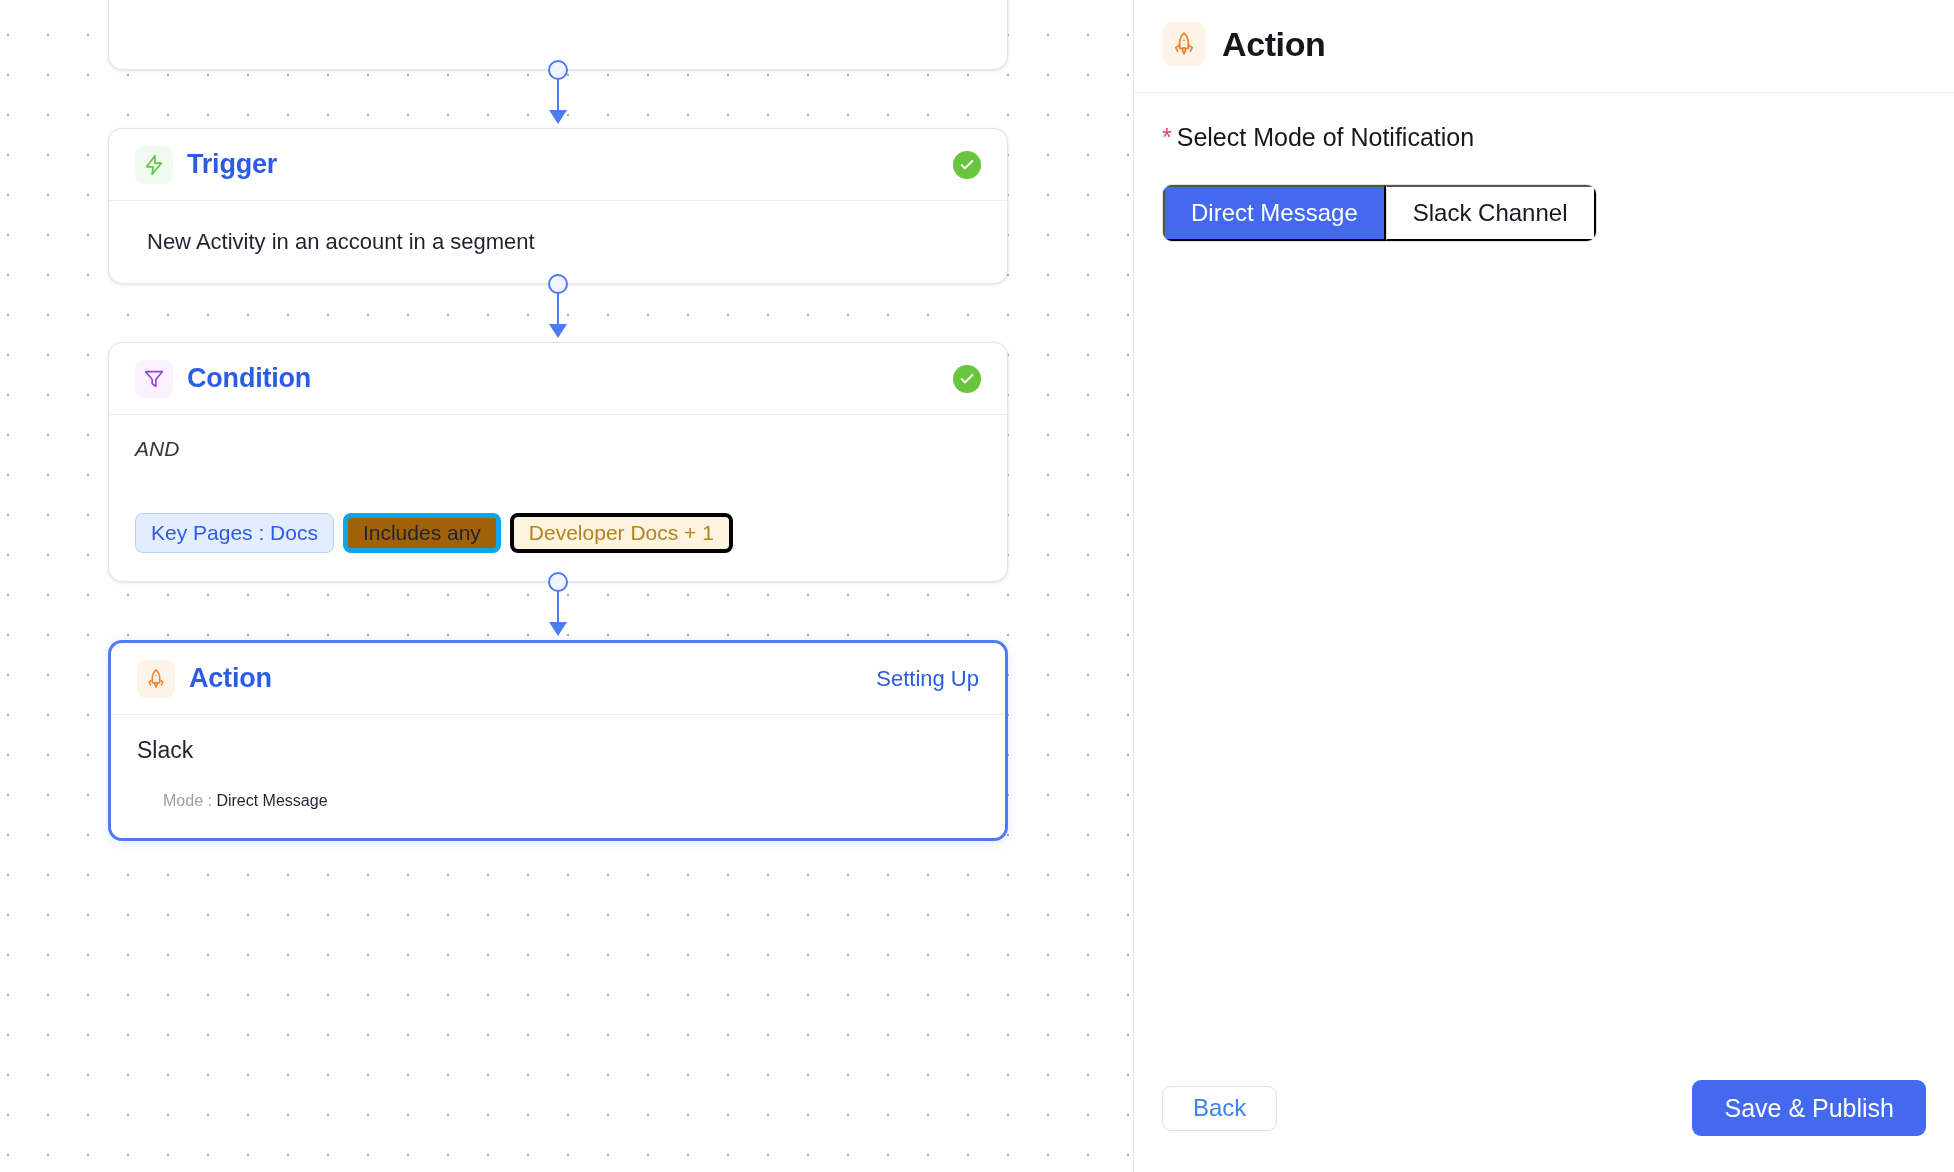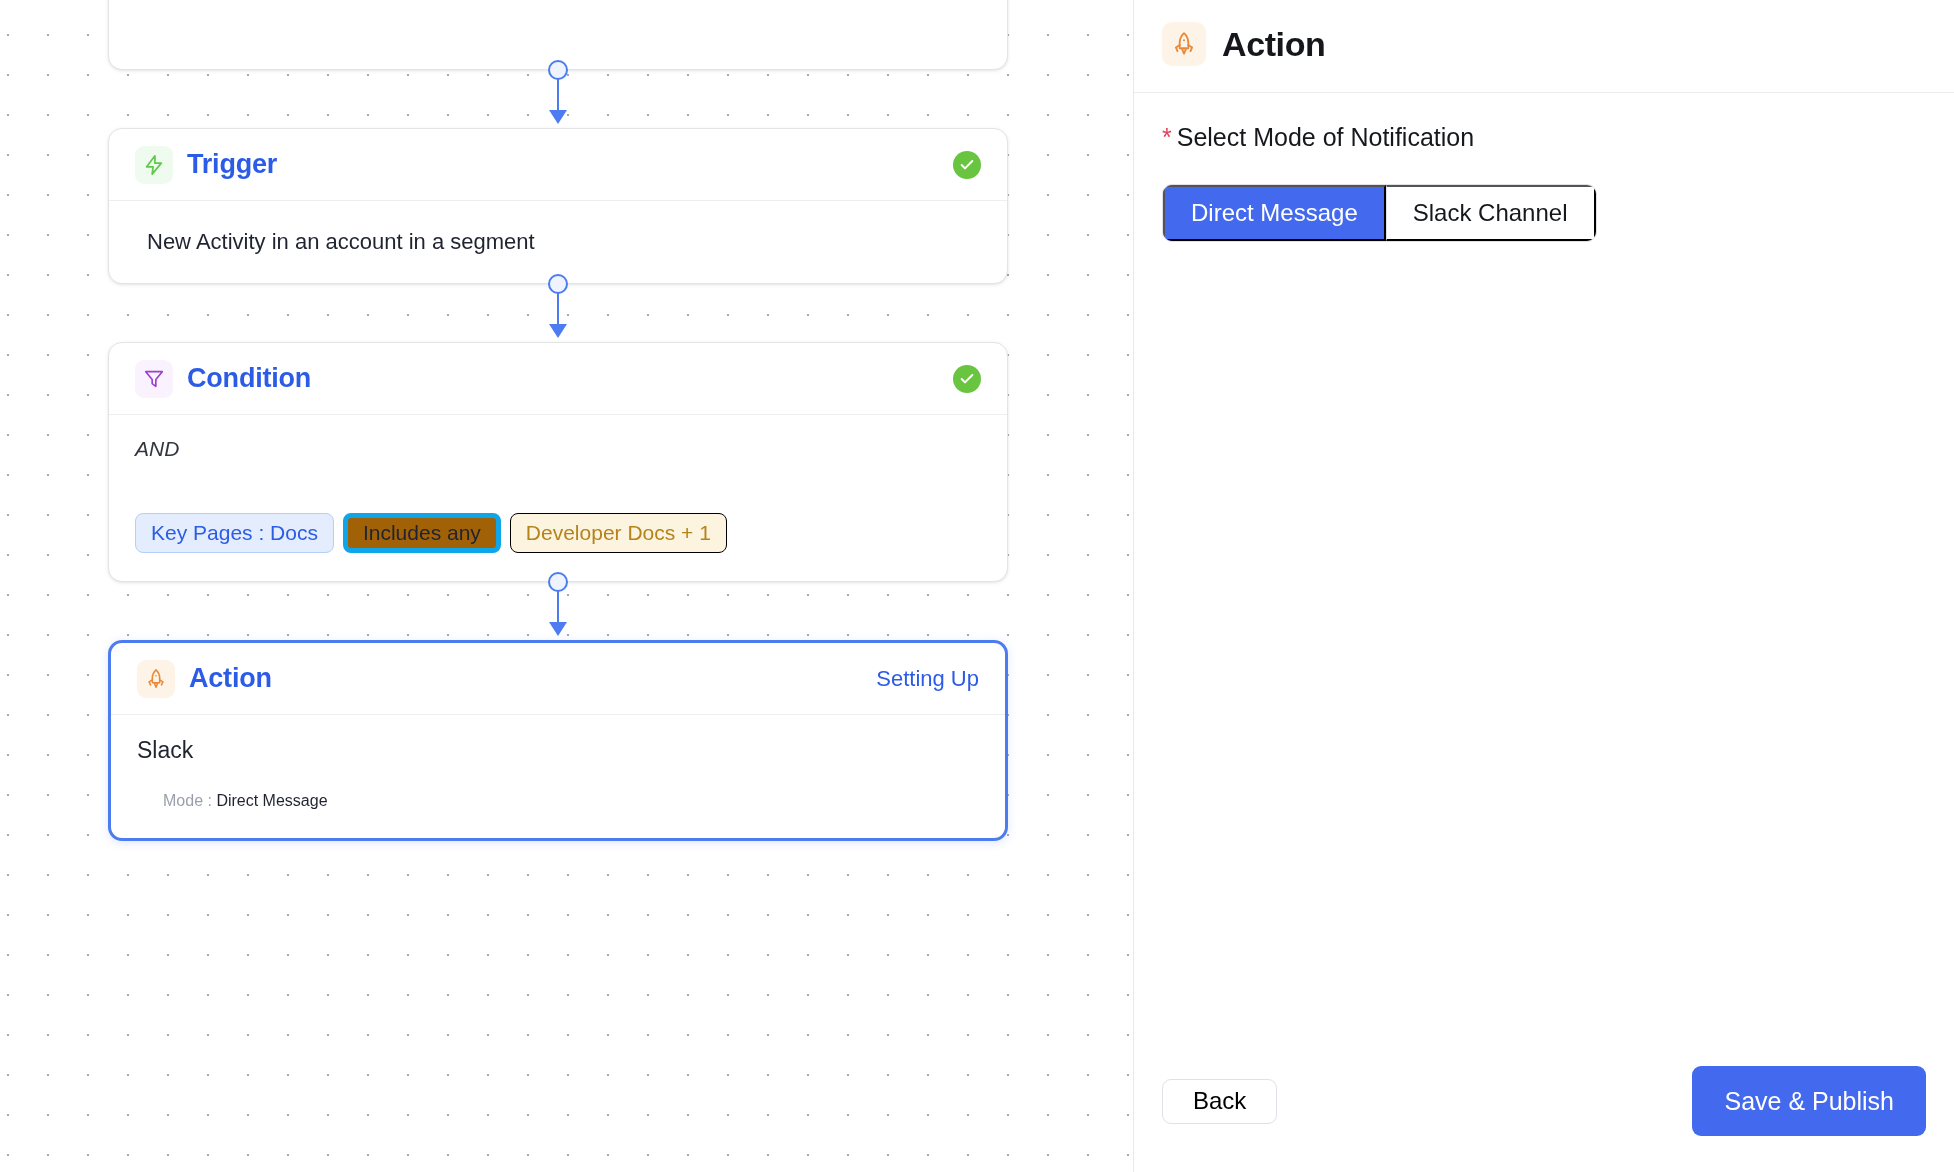--- a/index.html
+++ b/index.html
@@ -112,21 +112,21 @@
     height: 40px;
     display: flex; align-items: center;
     padding: 0 15px;
     border-radius: 8px;
     font-size: 21px;
     white-space: nowrap;
     margin-top: 36px;
   }
   .chip.blue   { background: #e3edfd; border: 1px solid #b6cffa; color: #2c5ce6; }
   .chip.gray   { background: #a16207; border: 5px solid #0ea5e9; color: #1f2430; }
-  .chip.amber  { background: #fcf4df; border: 1px solid #000000; color: #b5831c; }
+  .chip.amber  { background: #fcf4df; border: 4px solid #000000; color: #b5831c; }
 
   .action-line1 { font-size: 23px; color: #1f2430; }
   .action-line2 { font-size: 16px; color: #1f2430; margin-top: 28px; padding-left: 26px; }
   .muted { color: #9aa0ab; }
 
   
   .connector {
     position: relative;
     height: 58px;
     width: 900px;
@@ -220,27 +220,27 @@
     padding: 0 28px 36px 28px;
   }
   .btn-back {
     height: 45px;
     padding: 0 30px;
     display: flex; align-items: center;
     border: 1px solid #dfe1e6;
     border-radius: 9px;
     background: #fff;
     font-size: 24px;
-    color: #000000;
+    color: #3b82f6;
     cursor: pointer;
     font-family: "Liberation Sans", sans-serif;
   }
   .btn-save {
     margin-left: auto;
-    height: 70px;
+    height: 56px;
     padding: 0 32px;
     display: flex; align-items: center;
     border: none;
     border-radius: 9px;
     background: #4369ee;
     font-size: 25px;
     color: #ffffff;
     cursor: pointer;
     font-family: "Liberation Sans", sans-serif;
   }

